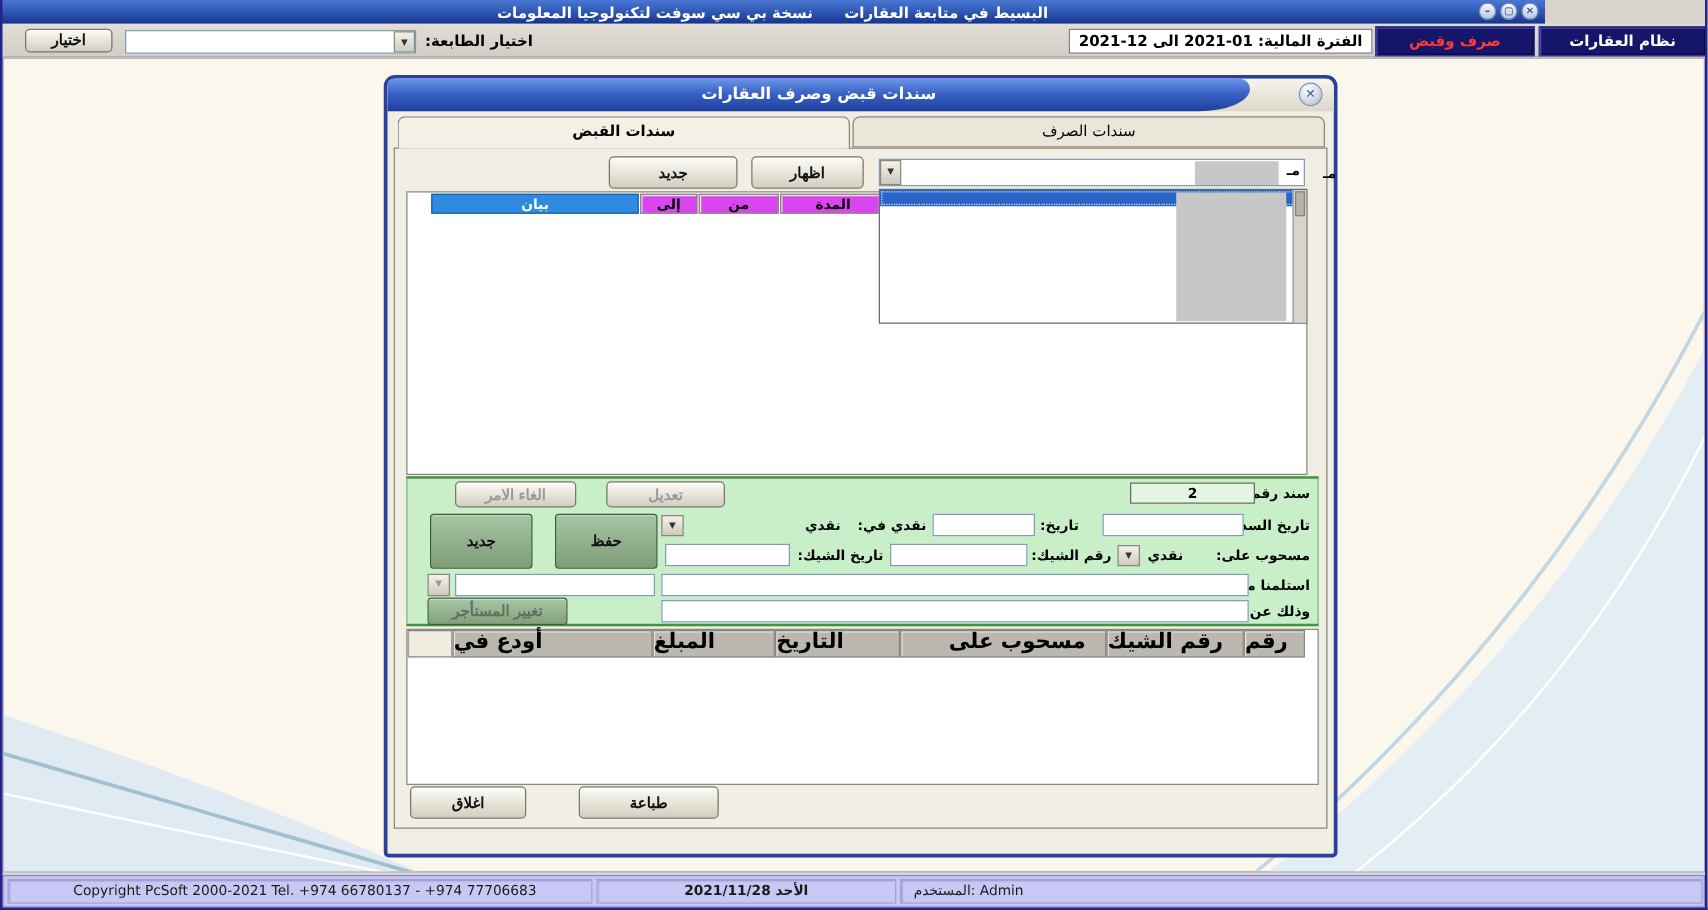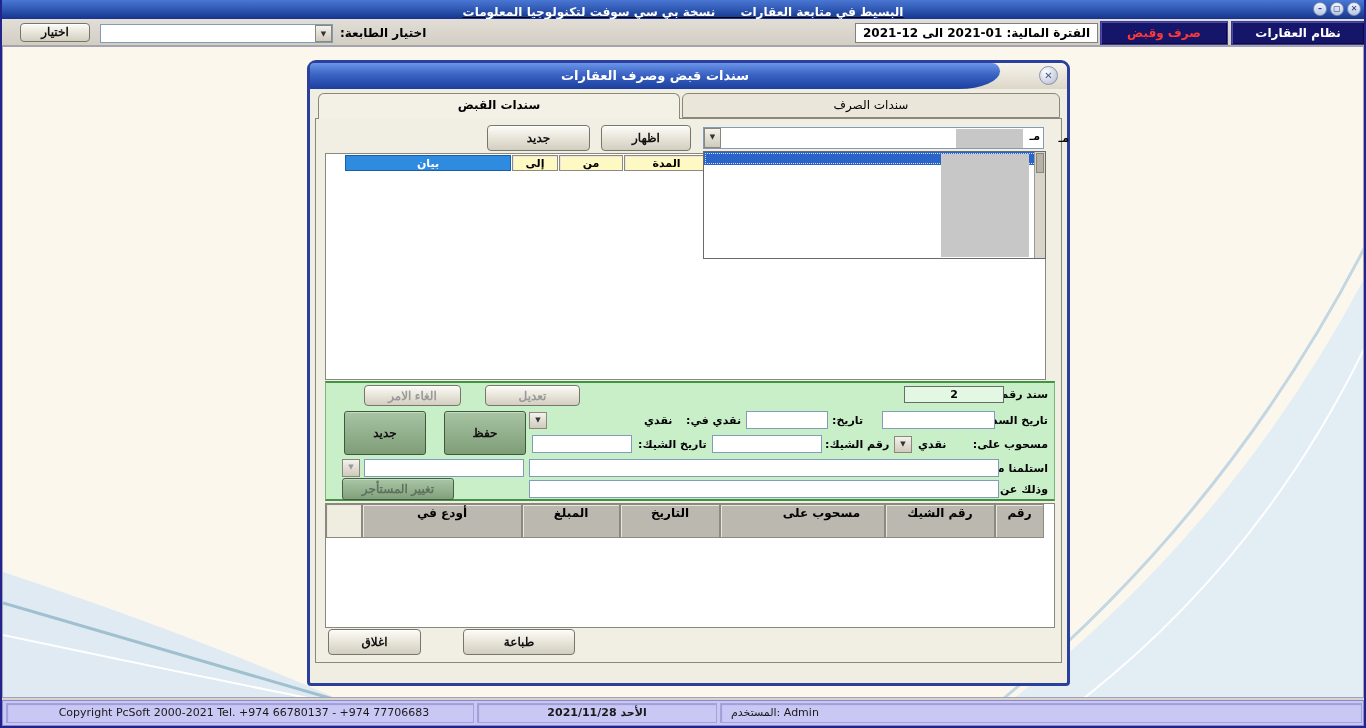--- a/index.html
+++ b/index.html
@@ -2,23 +2,23 @@
 <html dir="rtl" lang="ar"><head>
 <meta charset="utf-8">
 <style>
   * { margin:0; padding:0; box-sizing:border-box; }
   html,body { width:1366px; height:728px; overflow:hidden; }
   body { font-family:"DejaVu Sans","Liberation Sans",sans-serif; background:#d8d4cc; }
 
   .screen { position:absolute; inset:0; width:1366px; height:728px; background:#d8d4cc; }
 
   
-  .titlebar { position:absolute; left:0; top:0; width:1366px; height:19px;
+  .titlebar { position:absolute; left:0; top:0; width:1236px; height:19px;
     background:linear-gradient(to bottom,#4a77d4 0%,#2c55ae 55%,#16338f 100%);
-    display:flex; align-items:flex-end; justify-content:center;text-decoration:underline; }
+    display:flex; align-items:center; justify-content:center; }
   .titlebar .title { color:#fff; font-size:12px; font-weight:bold; white-space:pre; }
   .winbtns { position:absolute; right:5px; top:2px; display:flex; gap:3px; direction:ltr; }
   .winbtn { width:14px; height:14px; border-radius:50%; border:1px solid #7a8ab0;
     background:linear-gradient(#f4f8ff,#b6c6e6); color:#2a3a6a; font-size:8px; line-height:12px;
     text-align:center; font-weight:bold; cursor:default; }
 
   .sideborder { position:absolute; top:0; width:2px; height:728px; background:#23238c; z-index:50; }
   .bottomborder { position:absolute; left:0; bottom:0; width:1366px; height:2px; background:#23238c; z-index:50; }
 
   
@@ -78,21 +78,21 @@
     background:#fff; border:1px solid #7f9db9; }
   .combo-top .combo-arrow { left:0; }
   .redaction { position:absolute; background:#c7c7c7; }
   .combo-top .frag { position:absolute; right:3px; top:2px; font-size:11px; font-weight:bold; }
   .edge-frag { position:absolute; left:747px; top:69px; font-size:11px; font-weight:bold; width:12px; overflow:hidden; }
 
   
   .grid { position:absolute; left:15px; top:90px; width:721px; height:227px;
     background:#fff; border:1px solid #8a8878; }
   .gh { position:absolute; top:1px; height:16px; font-size:11px; font-weight:bold;
-    text-align:center; line-height:15px; background:#fef9c3;
+    text-align:center; line-height:15px; background:#d946ef;
     border:1px solid #8c8a80; box-shadow:inset 1px 1px 0 #e8e6e0; }
   .gh.blue { background:#2f8be0; color:#fff; border-color:#1a5fa8; box-shadow:none; }
 
   
   .dlist { position:absolute; left:393px; top:88px; width:343px; height:108px;
     background:#fff; border:1px solid #6a6a6a; z-index:6; }
   .list-row { height:13px; font-size:10px; font-weight:bold; text-align:left; direction:ltr;
     padding-right:16px; line-height:13px; color:#111; text-align:right; }
   .list-row.selected { background:#2a64c8; color:#fff; outline:1px dotted #cfe0ff; outline-offset:-2px; }
   .dlist .redaction { left:237px; top:2px; width:88px; height:103px; }
@@ -115,21 +115,21 @@
     text-align:center; line-height:15px; }
   .btn-green { position:absolute; background:linear-gradient(#a8c4a4,#7e9d77);
     border:1px solid #3e5a3e; border-radius:3px; font-size:12px; font-weight:bold; color:#111;
     box-shadow:inset 0 1px 0 #c6dcc2; text-align:center; }
   .btn-green.disabled { color:#5a6a5a; opacity:.95; }
 
   
   .btable { position:absolute; left:15px; top:440px; width:730px; height:125px;
     background:#fff; border:1px solid #8a8878; }
   .btable-head { display:flex; direction:ltr; height:17px; }
-  .bh { height:34px; font-size:12px; font-weight:bold; text-align:center; line-height:16px;
+  .bh { height:22px; font-size:17px; font-weight:bold; text-align:left; line-height:16px;
     background:#bbb8b0; border:1px solid #8c8a80; box-shadow:inset 1px 1px 0 #e8e6e0; }
   .bh.blank { background:#efece0; }
 
   .btn-print { left:153px; top:566px; width:112px; }
   .btn-closedlg { left:18px; top:566px; width:93px; }
 
   
   .statusbar { position:absolute; left:2px; top:700px; width:1362px; height:26px;
     background:#c9c7f3; border:1px solid #8a8ac8; }
   .seg { position:absolute; top:2px; height:20px; border:1px solid #a4a2dc;

